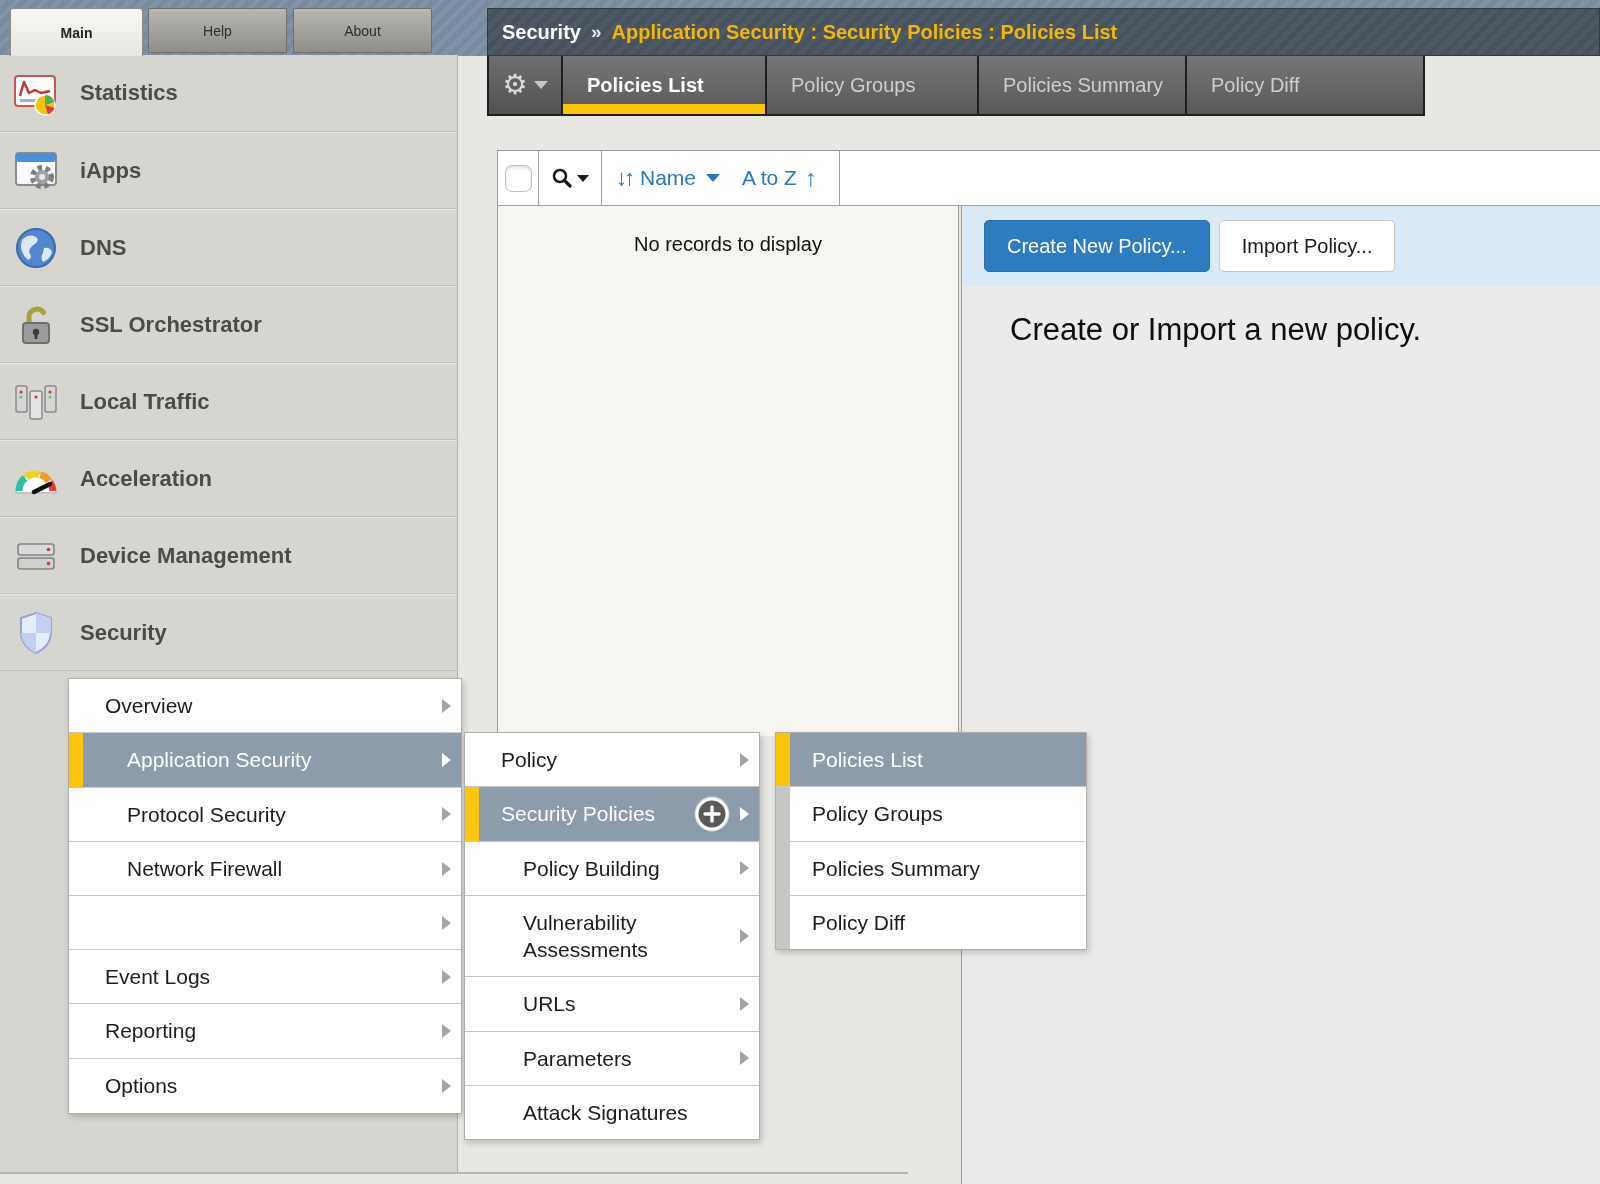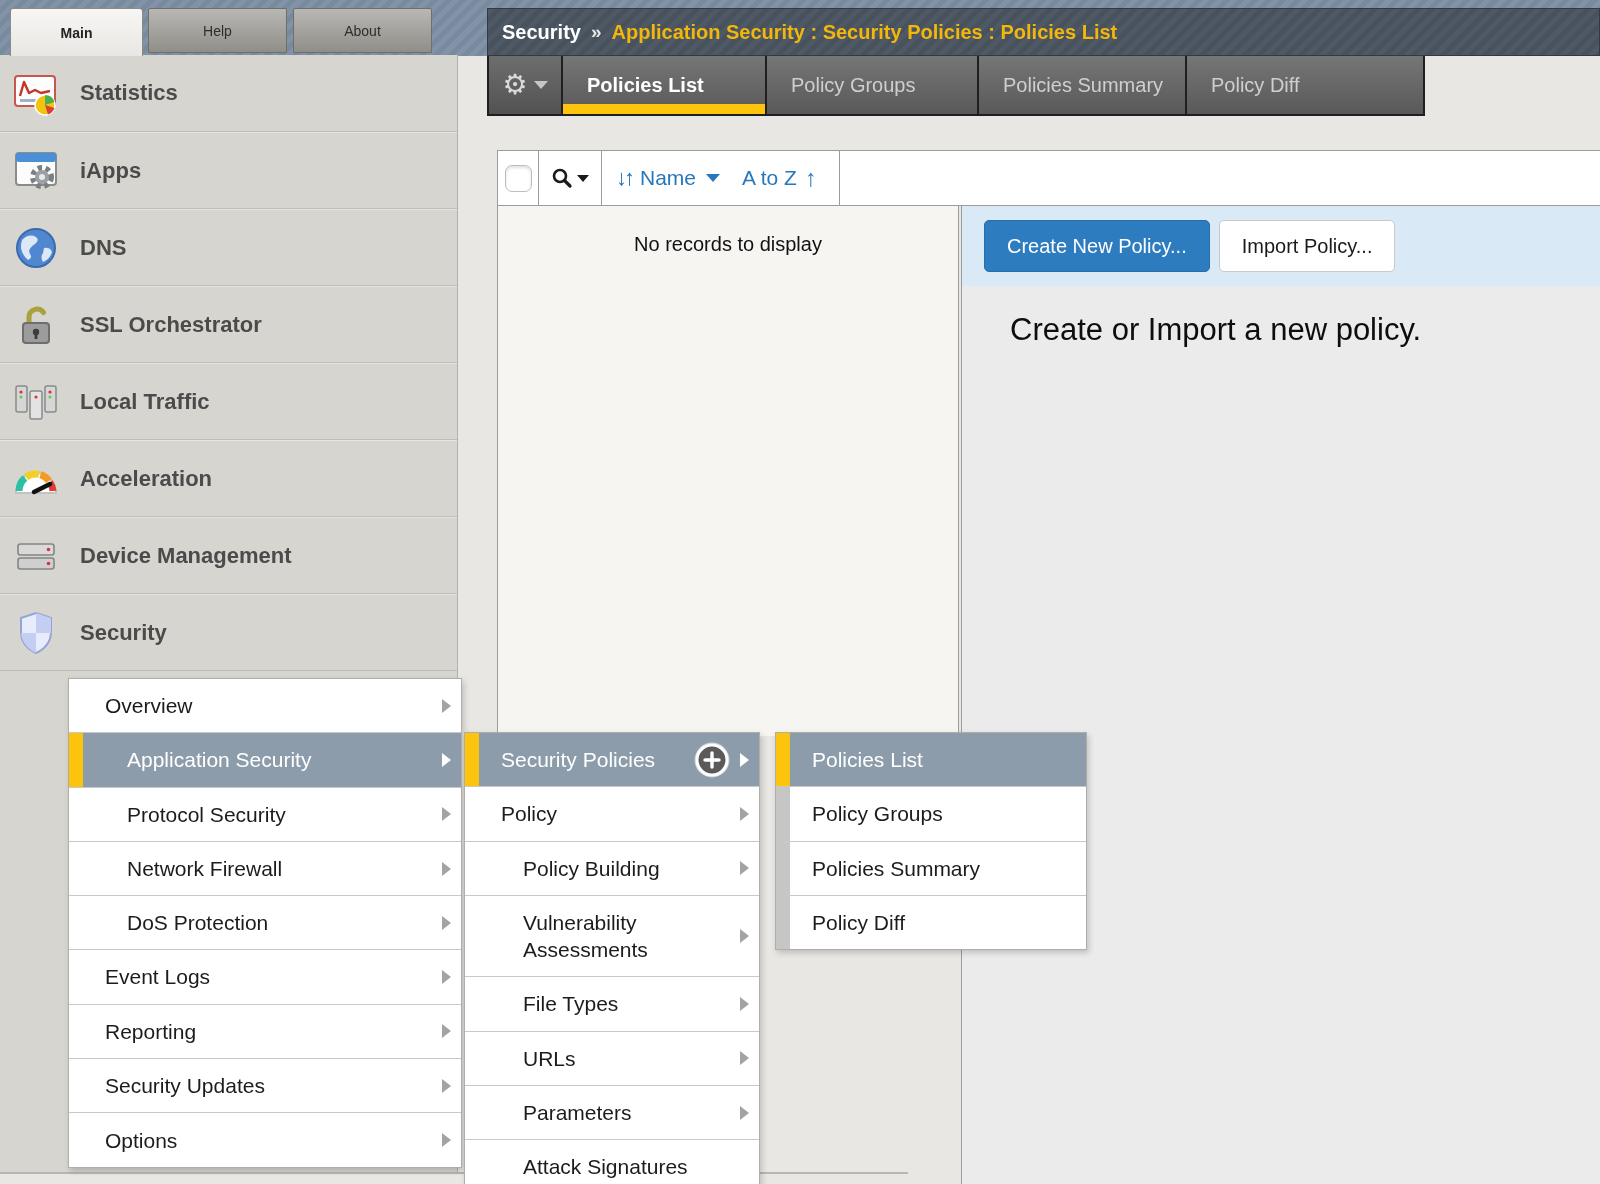--- a/index.html
+++ b/index.html
@@ -290,83 +290,70 @@
         <span class="arrow"></span>
       </div>
       <div class="menu-row indent2">
         <div class="gutter"></div>
         <span class="mlabel">Network Firewall</span>
         <div class="spring"></div>
         <span class="arrow"></span>
       </div>
       <div class="menu-row indent2">
         <div class="gutter"></div>
-        <span class="mlabel">DoS Protection</span>
         <div class="spring"></div>
         <span class="arrow"></span>
       </div>
       <div class="menu-row">
         <div class="gutter"></div>
         <span class="mlabel">Event Logs</span>
         <div class="spring"></div>
         <span class="arrow"></span>
       </div>
       <div class="menu-row">
         <div class="gutter"></div>
         <span class="mlabel">Reporting</span>
         <div class="spring"></div>
         <span class="arrow"></span>
       </div>
       <div class="menu-row">
         <div class="gutter"></div>
-        <span class="mlabel">Security Updates</span>
-        <div class="spring"></div>
-        <span class="arrow"></span>
-      </div>
-      <div class="menu-row">
-        <div class="gutter"></div>
         <span class="mlabel">Options</span>
         <div class="spring"></div>
         <span class="arrow"></span>
       </div>
     </div>
   <div class="menu" id="menu-appsec">
+      <div class="menu-row">
+        <div class="gutter"></div>
+        <span class="mlabel">Policy</span>
+        <div class="spring"></div>
+        <span class="arrow"></span>
+      </div>
       <div class="menu-row selected">
         <div class="gutter"></div>
         <span class="mlabel">Security Policies</span>
         <div class="spring"></div>
         <span class="plus-badge"><svg viewBox="0 0 36 36">
             <circle cx="18" cy="18" r="15" fill="#5a5a5a" stroke="#ffffff" stroke-width="3"></circle>
             <circle cx="18" cy="18" r="16.8" fill="none" stroke="#ffffff" stroke-width="1.2" opacity="0.55"></circle>
             <line x1="18" y1="11" x2="18" y2="25" stroke="#fff" stroke-width="3.4" stroke-linecap="round"></line>
             <line x1="11" y1="18" x2="25" y2="18" stroke="#fff" stroke-width="3.4" stroke-linecap="round"></line>
           </svg></span>
         <span class="arrow"></span>
       </div>
-      <div class="menu-row">
-        <div class="gutter"></div>
-        <span class="mlabel">Policy</span>
-        <div class="spring"></div>
-        <span class="arrow"></span>
-      </div>
       <div class="menu-row indent2">
         <div class="gutter"></div>
         <span class="mlabel">Policy Building</span>
         <div class="spring"></div>
         <span class="arrow"></span>
       </div>
       <div class="menu-row indent2">
         <div class="gutter"></div>
         <span class="mlabel">Vulnerability Assessments</span>
-        <div class="spring"></div>
-        <span class="arrow"></span>
-      </div>
-      <div class="menu-row indent2">
-        <div class="gutter"></div>
-        <span class="mlabel">File Types</span>
         <div class="spring"></div>
         <span class="arrow"></span>
       </div>
       <div class="menu-row indent2">
         <div class="gutter"></div>
         <span class="mlabel">URLs</span>
         <div class="spring"></div>
         <span class="arrow"></span>
       </div>
       <div class="menu-row indent2">

